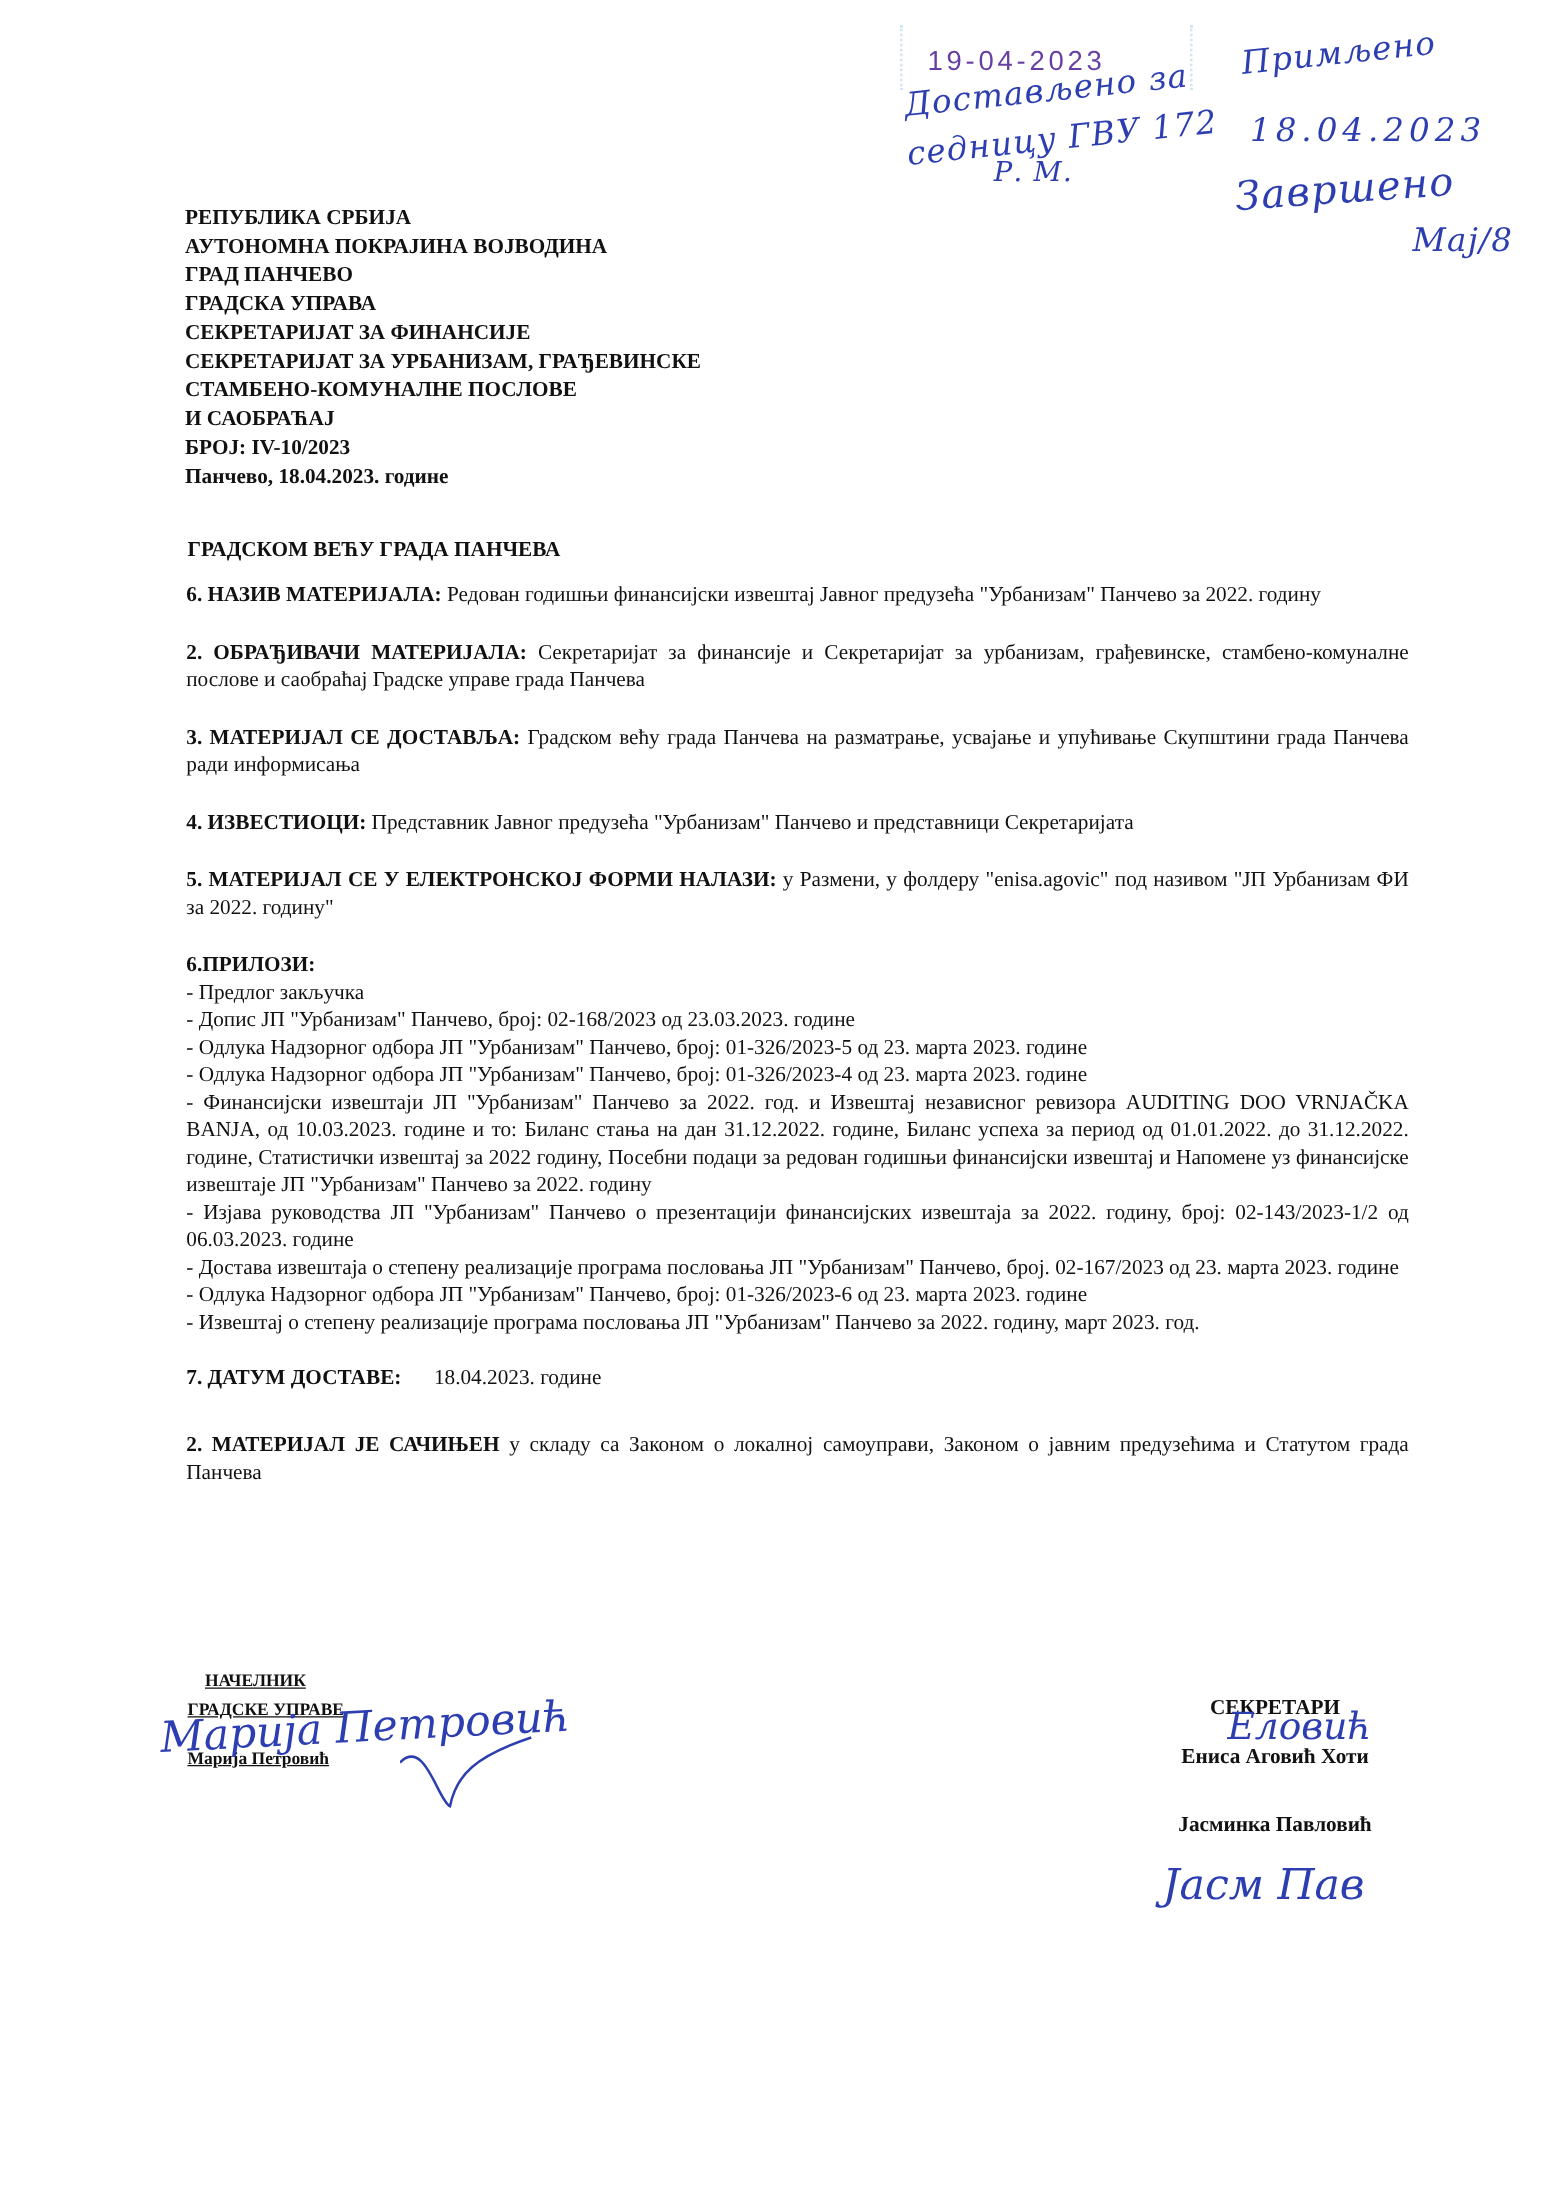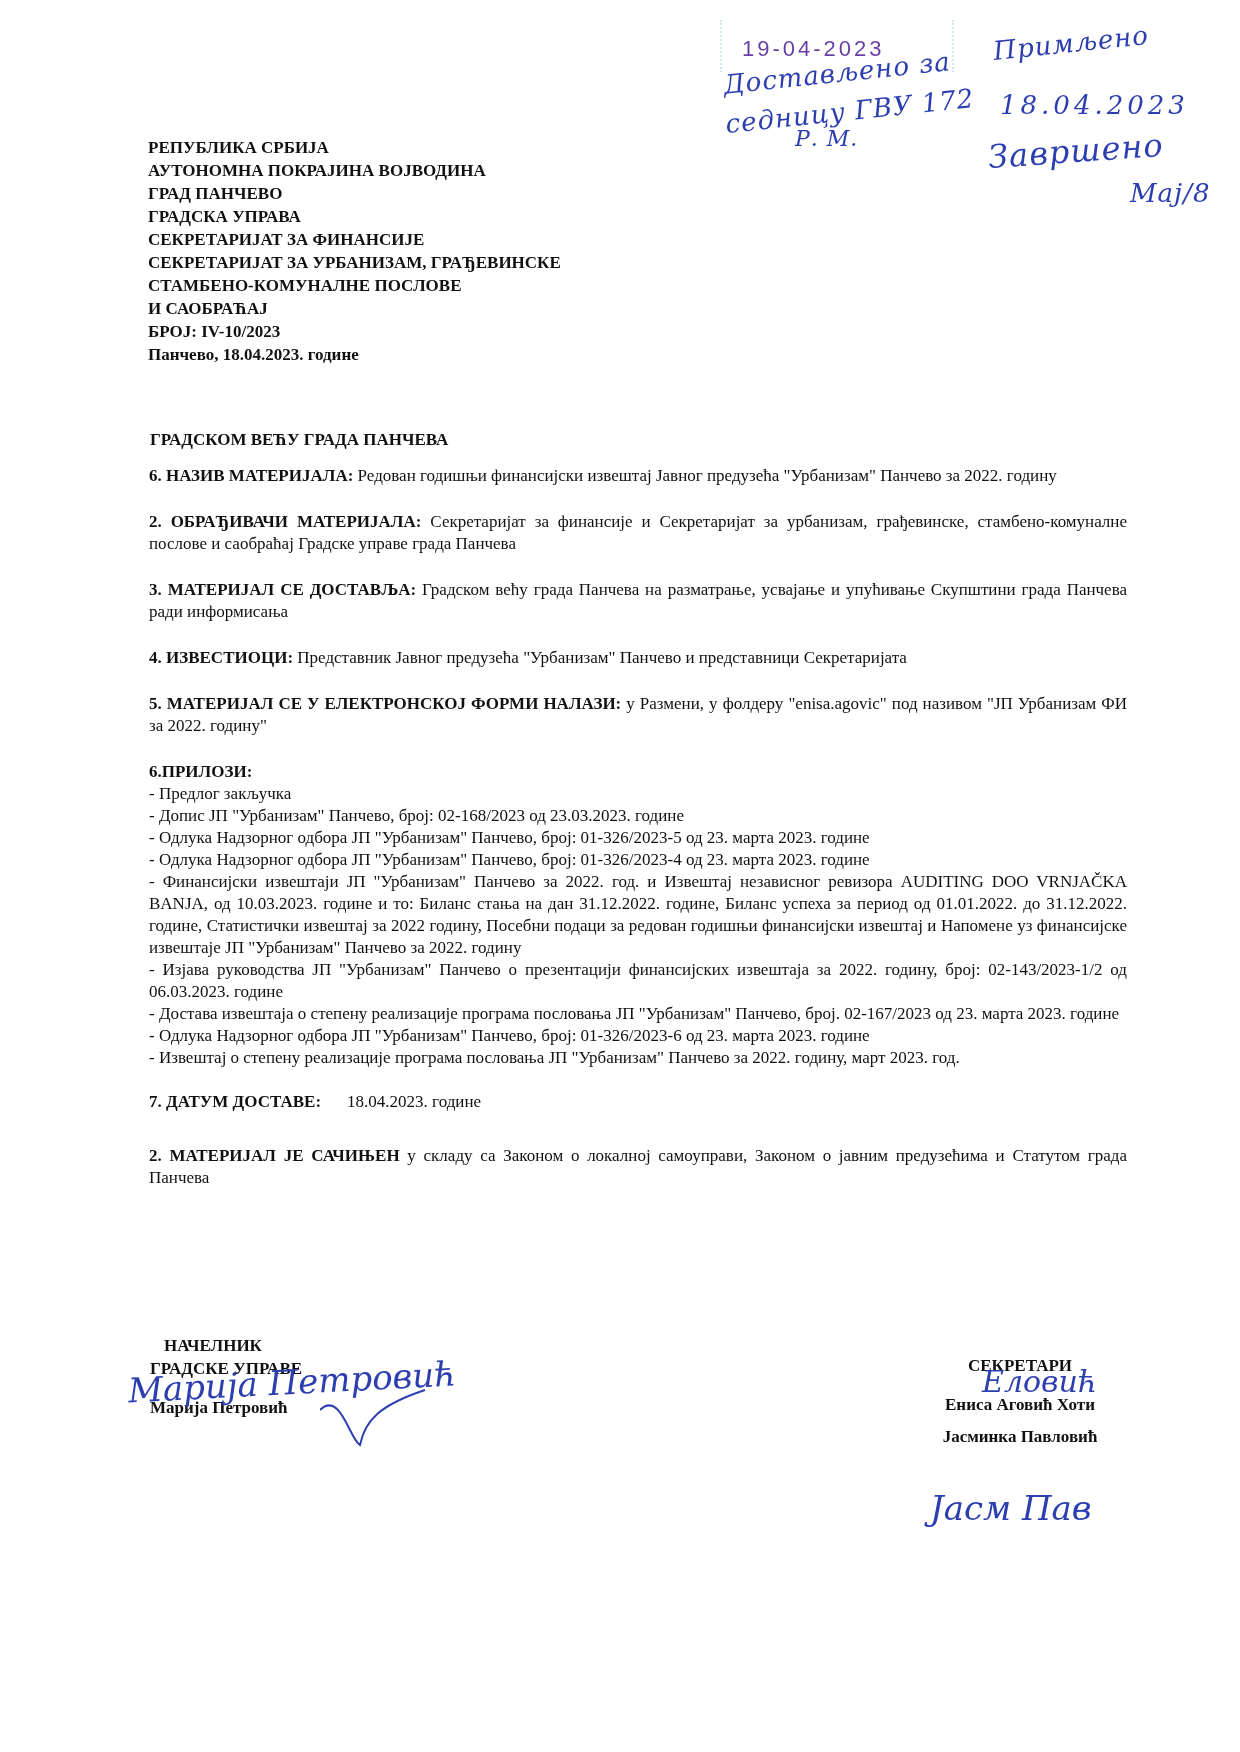--- a/index.html
+++ b/index.html
@@ -18,43 +18,43 @@
   .hw { position: absolute; color: #2d3fb0; font-family: "DejaVu Serif", serif; font-style: italic;
         font-size: 26px; line-height: 1; white-space: nowrap; letter-spacing: 1px; }
   .hw-note1 { left: 723px; top: 60px; transform: rotate(-6deg); }
   .hw-note2 { left: 725px; top: 98px; transform: rotate(-6deg); }
   .hw-note3 { left: 795px; top: 128px; font-size: 22px; }
   .hw-r1 { left: 993px; top: 30px; transform: rotate(-6deg); }
   .hw-r2 { left: 1000px; top: 92px; font-size: 26px; letter-spacing: 4px; }
   .hw-r3 { left: 988px; top: 135px; font-size: 32px; transform: rotate(-4deg); }
   .hw-r4 { left: 1130px; top: 180px; font-size: 26px; }
 
-  .header { position: absolute; left: 148px; top: 136px; font-weight: bold; font-size: 17px;
+  .header { position: absolute; left: 148px; top: 162px; font-weight: bold; font-size: 17px;
             line-height: 23px; }
   .header div { white-space: nowrap; }
 
   .addressee { position: absolute; left: 150px; top: 430px; font-weight: bold; font-size: 17px; }
 
   .body { position: absolute; left: 149px; top: 465px; width: 978px; font-size: 17px; line-height: 22px; }
   .para { text-align: justify; margin: 0 0 24px 0; }
   .para b { font-weight: bold; }
 
   .attach-title { font-weight: bold; margin: 0; }
   .attach-list { margin: 0 0 22px 0; padding: 0; list-style: none; }
   .attach-list li { text-align: justify; }
 
   .date-line { margin: 0 0 32px 0; }
   .date-line .val { margin-left: 26px; }
 
-  .sig-left { position: absolute; left: 150px; top: 1334px; font-weight: bold; font-size: 17px; line-height: 23px; }
+  .sig-left { position: absolute; left: 150px; top: 1334px; font-weight: bold; font-size: 14px; line-height: 23px; text-decoration: underline; }
   .sig-left .t1 { padding-left: 14px; }
   .sig-left .name { margin-top: 16px; }
   .sig-right { position: absolute; left: 930px; top: 1354px; font-weight: bold; font-size: 17px; line-height: 23px; text-align: center; width: 180px; }
   .sig-right .name1 { margin-top: 16px; }
-  .sig-right .name2 { margin-top: 9px; }
+  .sig-right .name2 { margin-top: 32px; }
 
   .sign { position: absolute; color: #2d3fb0; font-family: "DejaVu Serif", serif; font-style: italic; white-space: nowrap; }
   .sign-left { left: 128px; top: 1362px; font-size: 34px; transform: rotate(-3deg); }
   .sign-left-tail { position: absolute; left: 320px; top: 1380px; width: 110px; height: 70px; }
   .sign-right1 { left: 982px; top: 1364px; font-size: 30px; }
   .sign-right2 { left: 930px; top: 1488px; font-size: 34px; }
 </style>
 </head>
 <body>
 

